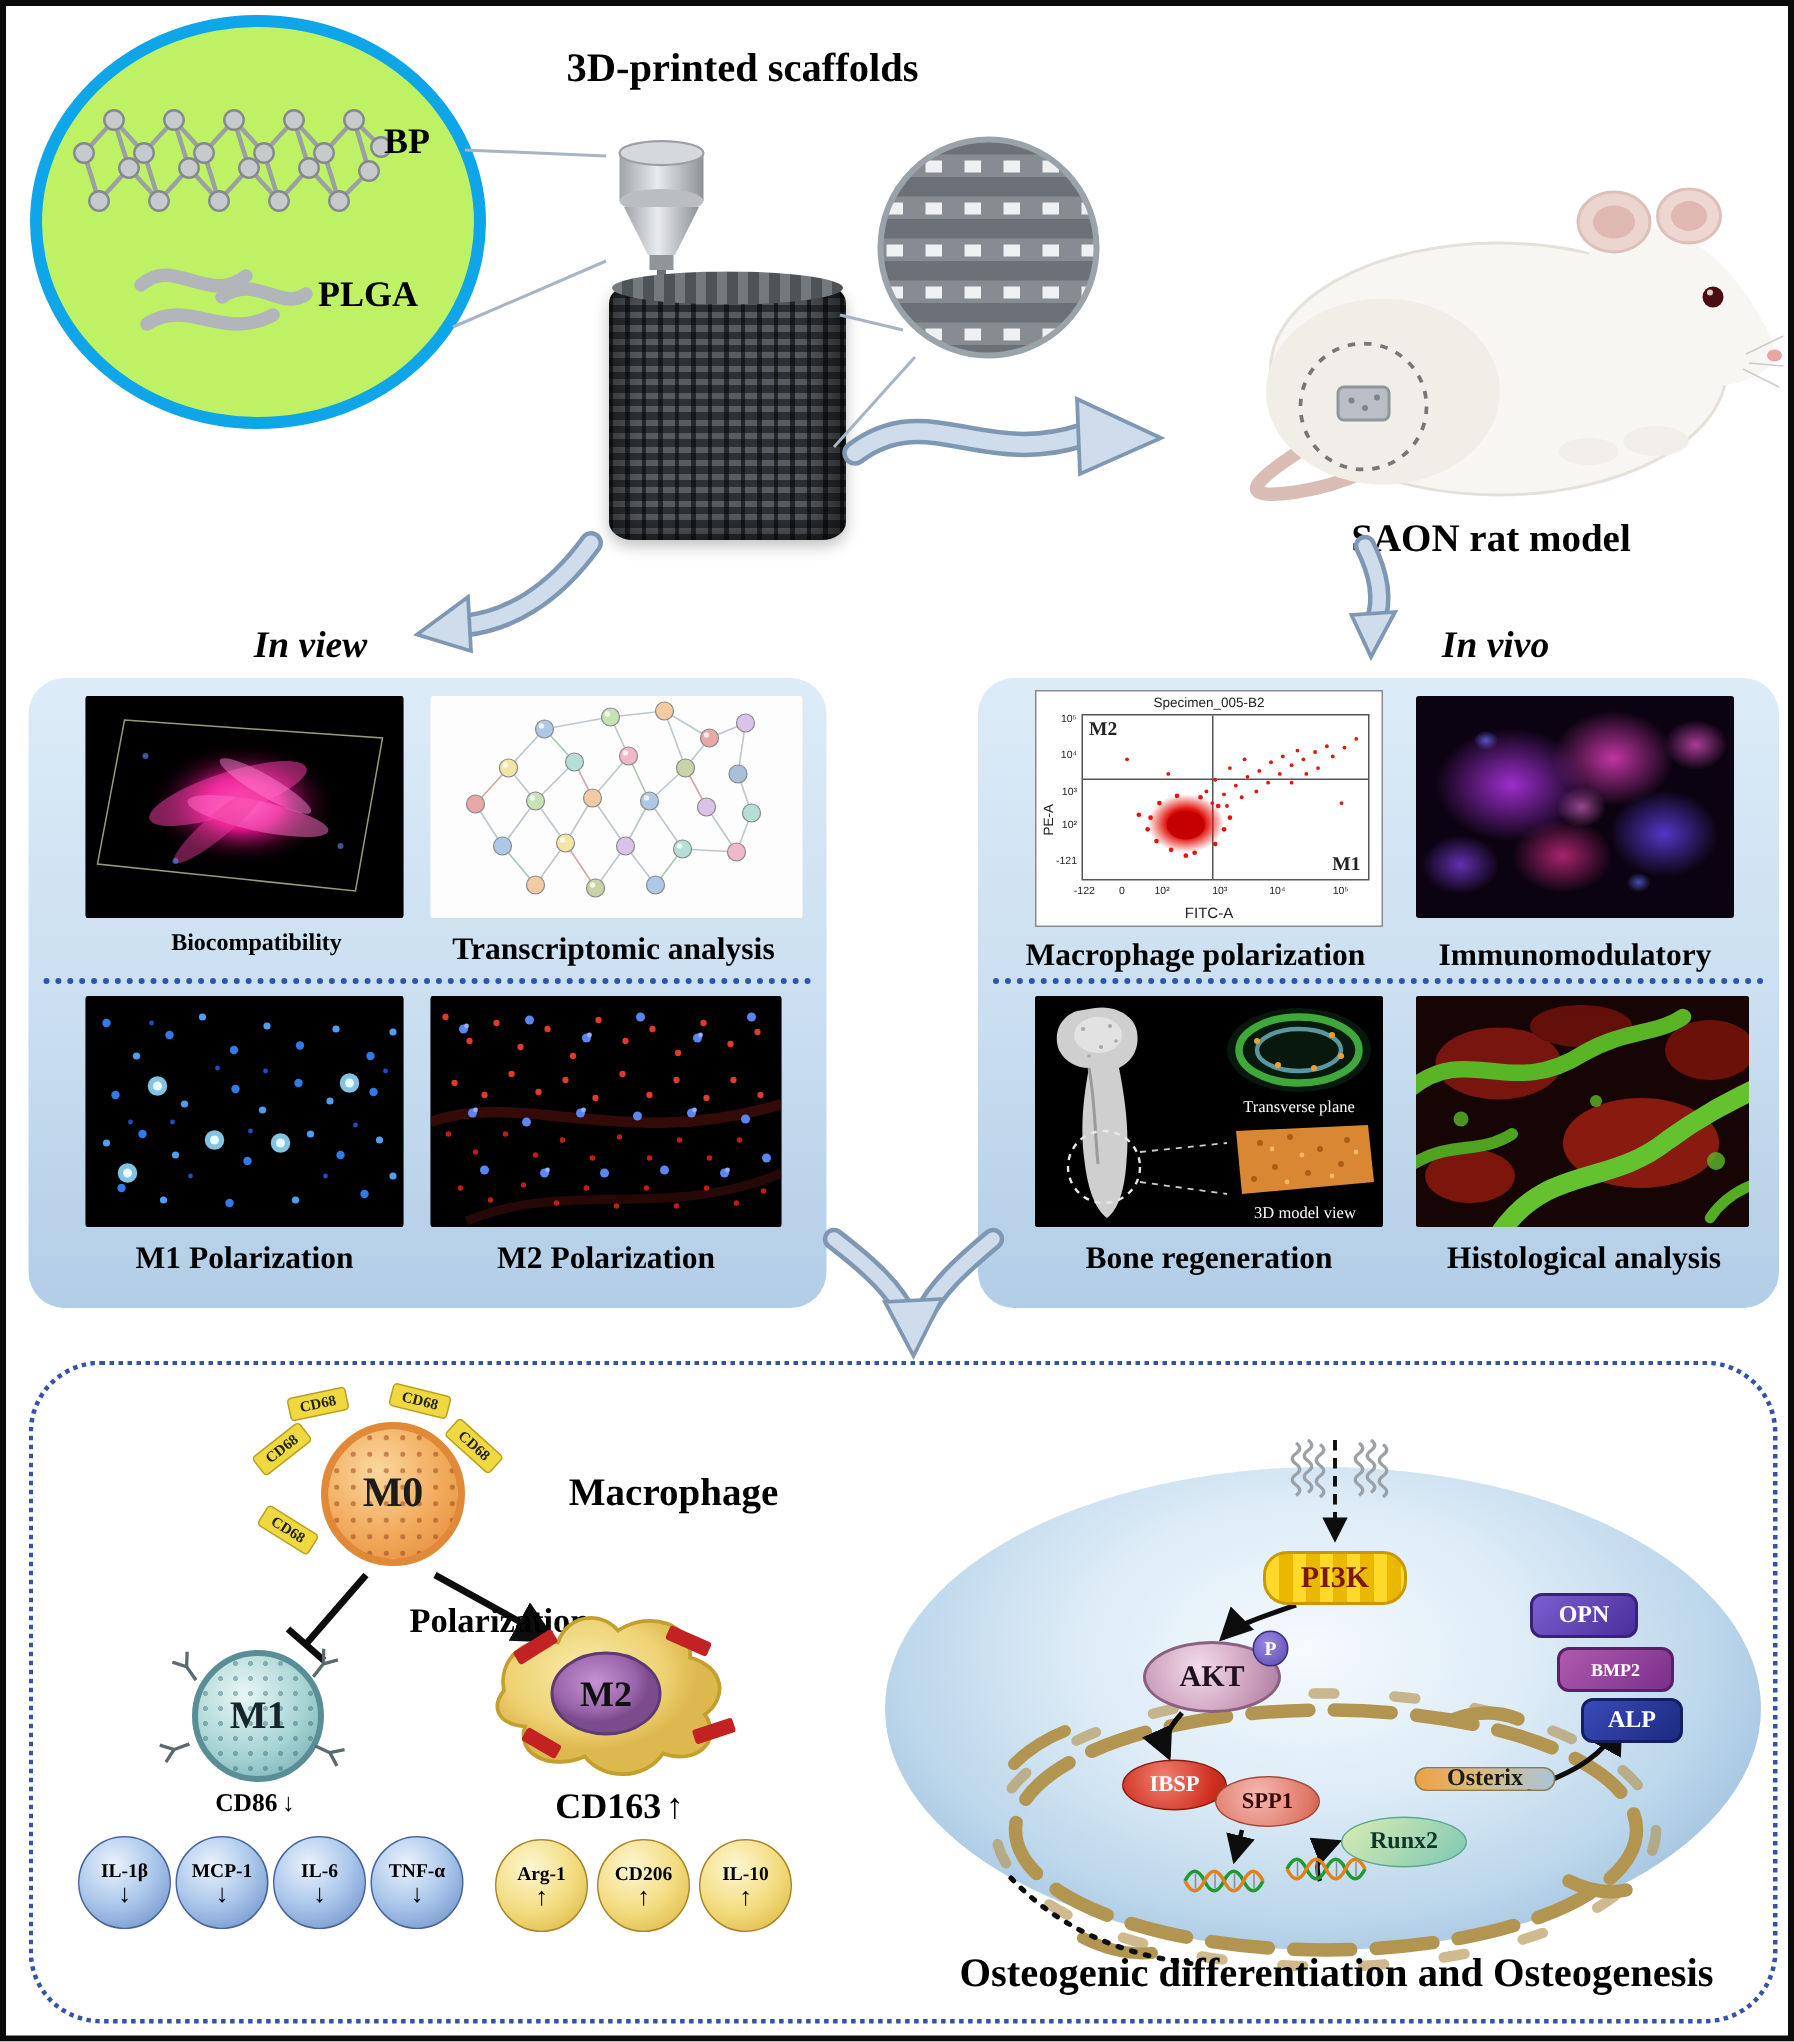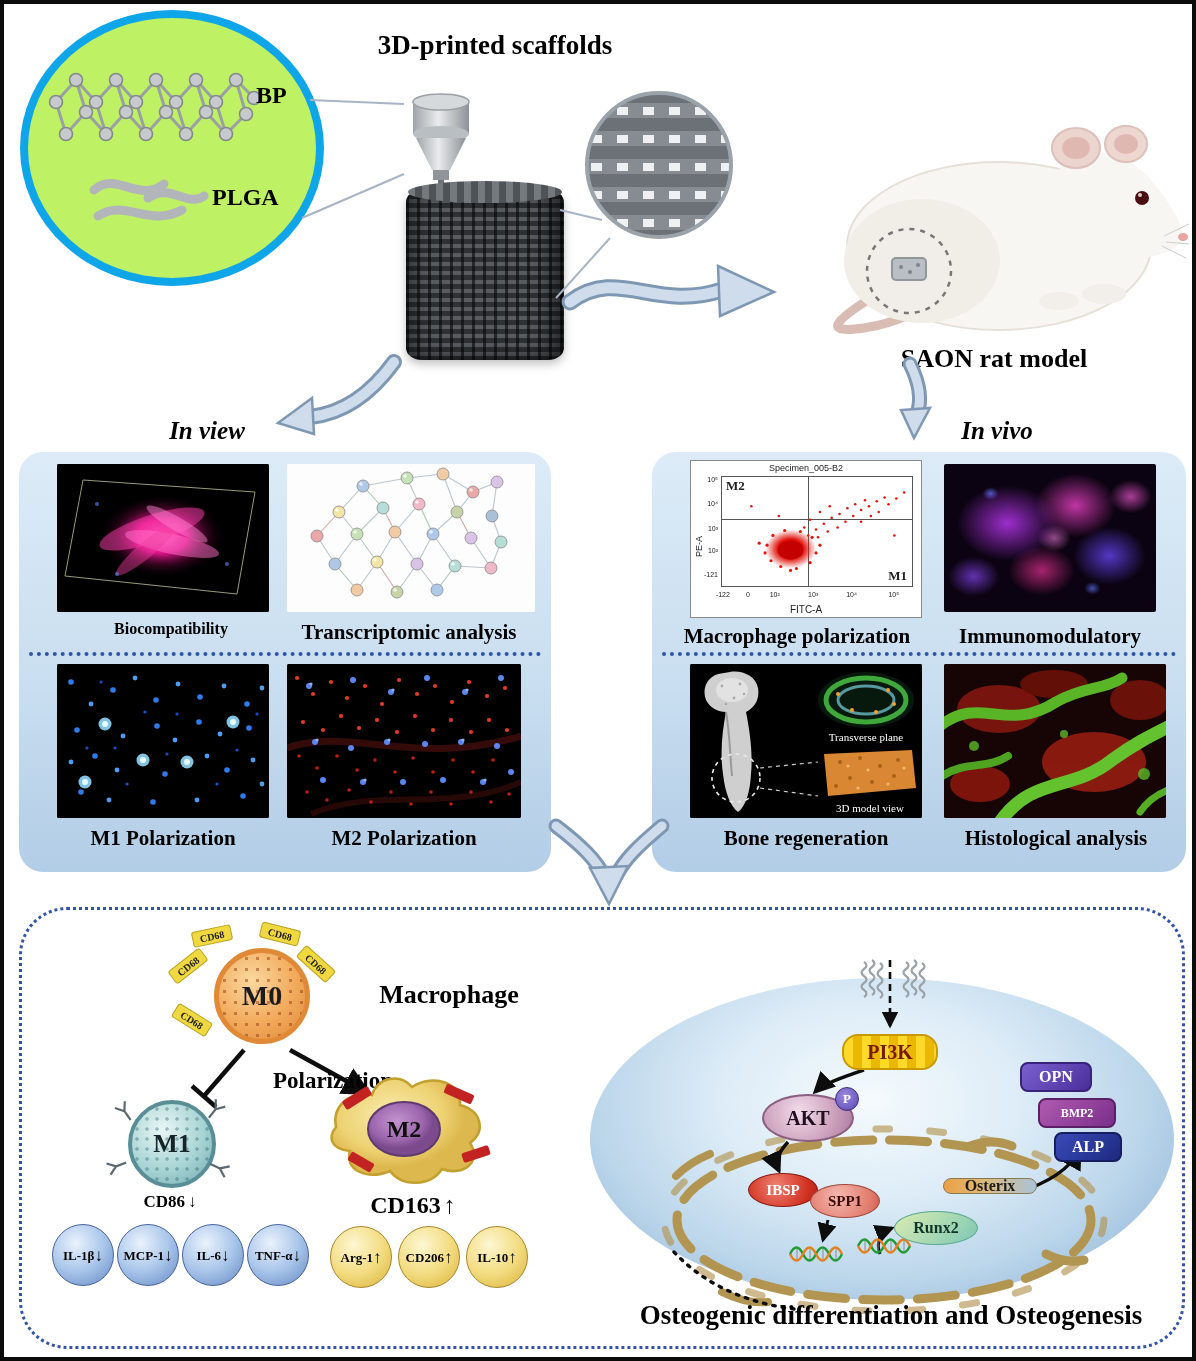--- a/index.html
+++ b/index.html
@@ -14,21 +14,21 @@
 .divider{position:absolute;left:10px;right:10px;border-top:4px dotted #2f55a8;height:0}
 .materials-circle{position:absolute;left:16px;top:6px;width:304px;height:276px;border:8px solid #0ea5e9;border-radius:50%;background:#bef264}
 .scaffold{position:absolute;left:402px;top:186px;width:158px;height:170px;border-radius:16px/12px;background-color:#3c3f42;background-image:repeating-linear-gradient(90deg,rgba(5,5,5,.6) 0 3px,rgba(255,255,255,0) 3px 11px),repeating-linear-gradient(180deg,#585c60 0 4px,#2e3134 4px 9px);box-shadow:inset -14px 0 20px rgba(0,0,0,.55),inset 12px 0 16px rgba(0,0,0,.35),0 4px 10px rgba(0,0,0,.25)}
 .scaffold::before{content:"";position:absolute;left:2px;top:-9px;width:154px;height:22px;border-radius:50%;background-color:#63686d;background-image:repeating-linear-gradient(90deg,#74797e 0 7px,#4e5358 7px 14px)}
 .bottom-box{position:absolute;left:15px;top:903px;width:1166px;height:442px;border:3px dotted #3353a6;border-radius:48px;background:#fff}
 .cellbody{position:absolute;left:568px;top:68px;width:584px;height:322px;border-radius:50%;background:radial-gradient(ellipse at 48% 38%,#f5fafd 0%,#ddecf7 35%,#bad5ea 65%,#90b5d8 88%,#7aa3cc 100%)}
 .m0{position:absolute;left:192px;top:38px;width:96px;height:96px;border-radius:50%;border:5px solid #e08a38;background-image:radial-gradient(rgba(150,60,20,.5) 1.6px,transparent 1.9px),radial-gradient(circle at 38% 32%,#fad89e,#f2aa5c 55%,#e08a38);background-size:11px 11px,100% 100%;display:flex;align-items:center;justify-content:center;font-weight:bold;font-size:28px;color:#1c1c1c}
 .cdtag{position:absolute;width:40px;height:16px;background:#f0d840;border:1px solid #b8a020;border-radius:3px;font-size:10px;font-weight:bold;color:#222;display:flex;align-items:center;justify-content:center}
 .m1cell{position:absolute;left:106px;top:190px;width:88px;height:88px;border-radius:50%;border:4px solid #5a8e96;background-image:radial-gradient(rgba(20,80,100,.35) 1.5px,transparent 1.8px),radial-gradient(circle at 38% 32%,#e8f6f4,#a8d4d4 55%,#6fa8b0);background-size:10px 10px,100% 100%;display:flex;align-items:center;justify-content:center;font-weight:bold;font-size:26px;color:#15252a}
 .recept{position:absolute;width:18px;height:20px}
-.marker{position:absolute;width:62px;height:62px;border-radius:50%;display:flex;flex-direction:row;align-items:center;justify-content:center;line-height:1;text-align:center}
+.marker{position:absolute;width:62px;height:62px;border-radius:50%;display:flex;flex-direction:column;align-items:center;justify-content:center;line-height:1;text-align:center}
 .marker .mk{font-size:13px;font-weight:bold}
 .marker .ma{font-size:17px;font-weight:bold;margin-top:1px}
 .mblue{background:radial-gradient(circle at 38% 30%,#eaf2fc,#a9c6ea 50%,#7496cc 88%,#5d7cb4);border:1.5px solid #46649e}
 .myellow{background:radial-gradient(circle at 38% 30%,#fdf7d2,#f3dc80 52%,#dfba48 90%,#c9a232);border:1.5px solid #a8862a}
 .barrow{font-weight:bold;margin-left:3px}
 .eqarrow{display:inline-block;transform:scaleX(2.4);margin:0 20px;font-weight:bold}
 .pbox{position:absolute;display:flex;align-items:center;justify-content:center;font-weight:bold}
 .pi3k{left:820px;top:124px;width:96px;height:36px;border-radius:16px;border:2px solid #c89a00;background:repeating-linear-gradient(90deg,#ffd92a 0 9px,#eab800 9px 18px);color:#7a1800;font-size:20px}
 .akt{left:740px;top:184px;width:92px;height:48px;border-radius:50%;border:2px solid #8a5f80;background:radial-gradient(circle at 40% 35%,#f2dcea,#c89ab8 65%,#a8789a);font-size:20px;color:#201020}
 .pbadge{position:absolute;right:-7px;top:-9px;width:24px;height:24px;border-radius:50%;background:radial-gradient(circle at 40% 35%,#9a8ae0,#5a48b0);color:#fff;font-size:13px;display:flex;align-items:center;justify-content:center;border:1.5px solid #3a2c80;font-weight:bold}

